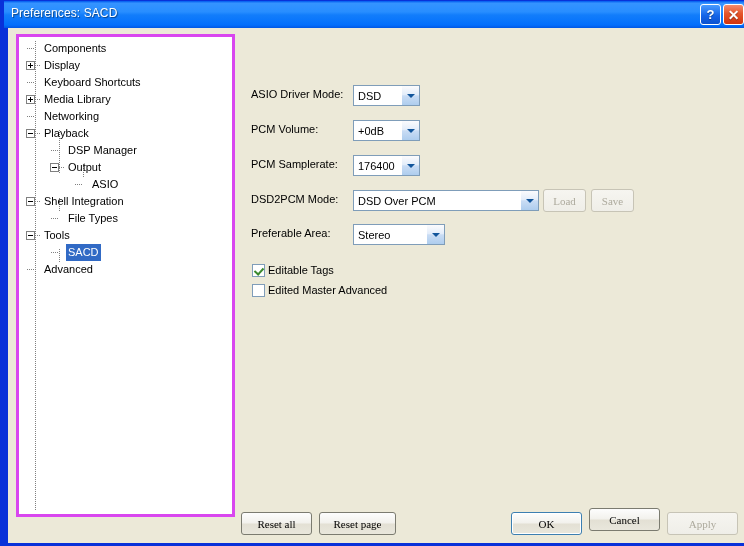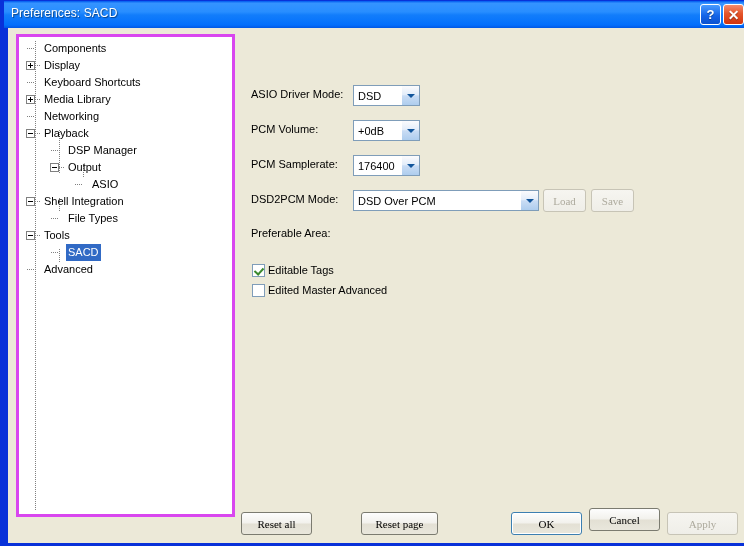--- a/index.html
+++ b/index.html
@@ -368,36 +368,42 @@
           <div class="arrowbtn">
               <span class="arrow-dn"></span>
             </div>
         </div>
         <div class="btn disabled" style="left:292px; top:-1px; width:43px;">Load</div>
         <div class="btn disabled" style="left:340px; top:-1px; width:43px;">Save</div>
       </div>
 
       <div class="row" style="left:243px; top:196px; width:290px;">
         <div class="flabel">Preferable Area:</div>
+        <div class="combo" style="left:102px; top:0; width:92px;">
+          <div class="val">Stereo</div>
+          <div class="arrowbtn">
+              <span class="arrow-dn"></span>
+            </div>
+        </div>
       </div>
 
       <div class="cbrow" style="left:244px; top:234px;">
         <span class="cbox checked"></span>
         <span class="cblabel">Editable Tags</span>
       </div>
 
       <div class="cbrow" style="left:244px; top:254px;">
         <span class="cbox"></span>
         <span class="cblabel">Edited Master Advanced</span>
       </div>
 
     </div>
 
     <div>
       <div class="btn" style="left:233px; top:484px; width:71px;">Reset all</div>
-      <div class="btn" style="left:311px; top:484px; width:77px;margin-left:42px;">Reset page</div>
+      <div class="btn" style="left:311px; top:484px; width:77px;">Reset page</div>
       <div class="btn default" style="left:503px; top:484px; width:71px;">OK</div>
       <div class="btn" style="left:581px; top:480px; width:71px;">Cancel</div>
       <div class="btn disabled" style="left:659px; top:484px; width:71px;">Apply</div>
     </div>
 
   </div>
 </div>
 
 </body></html>

